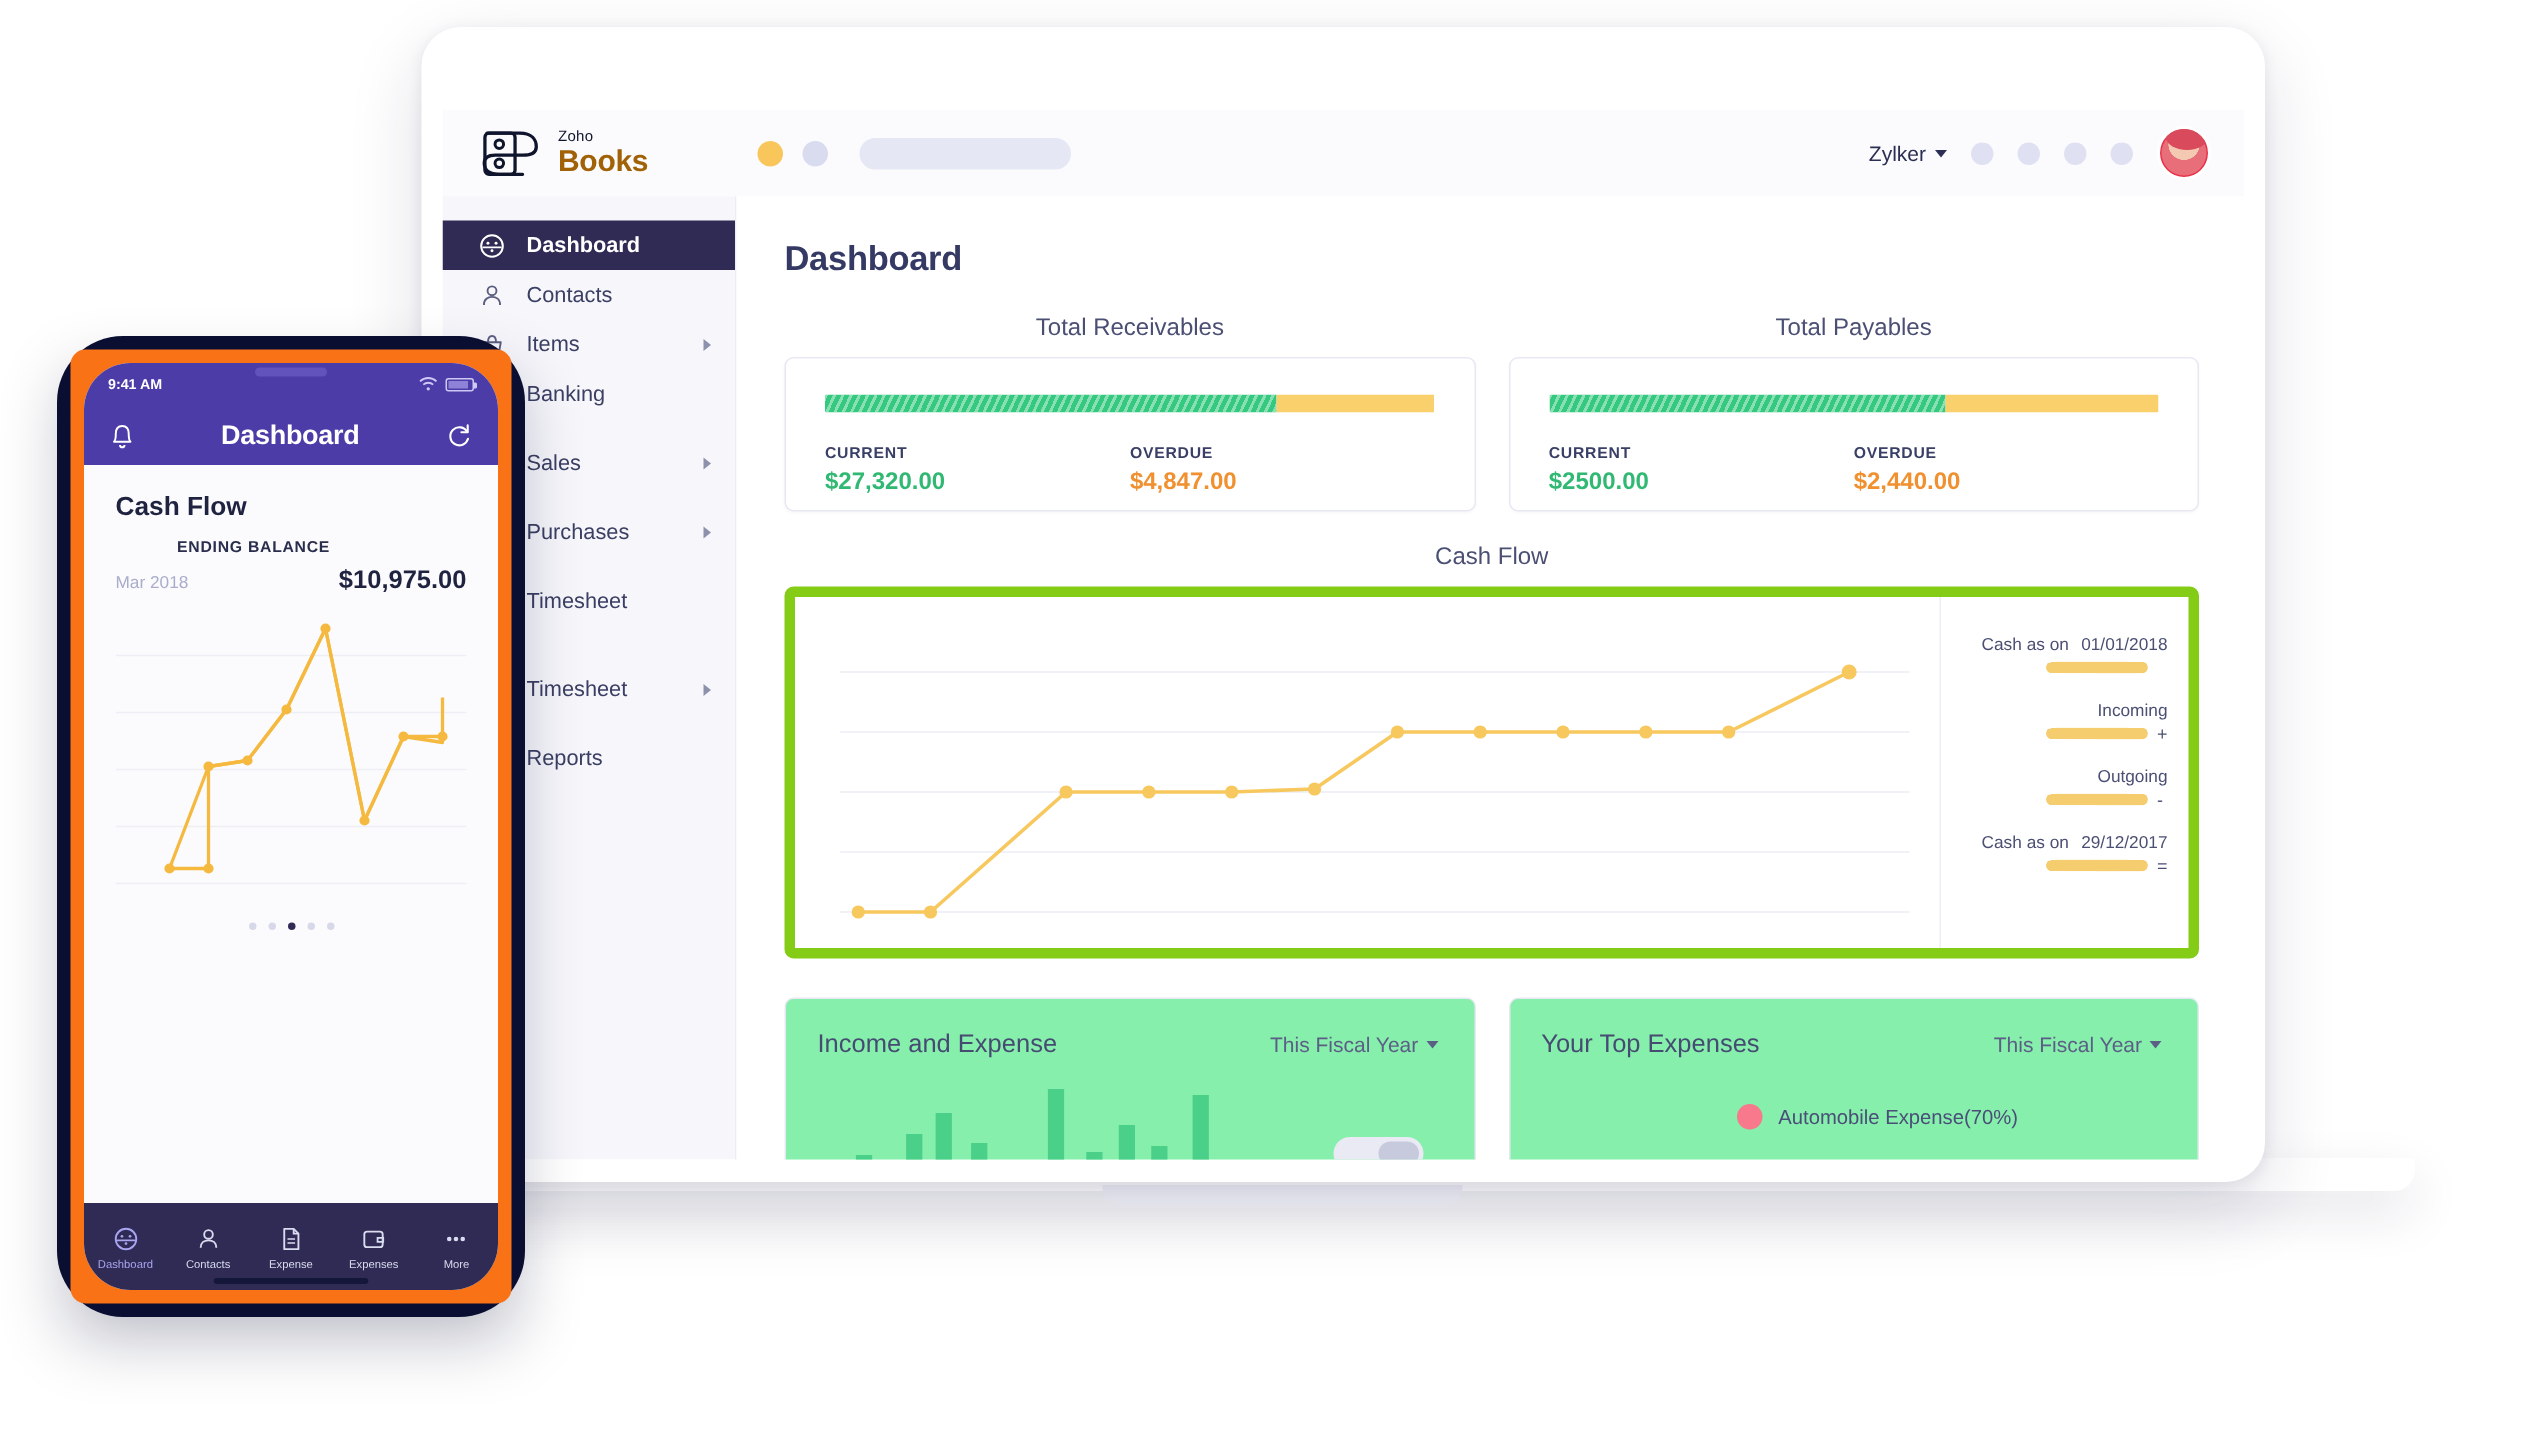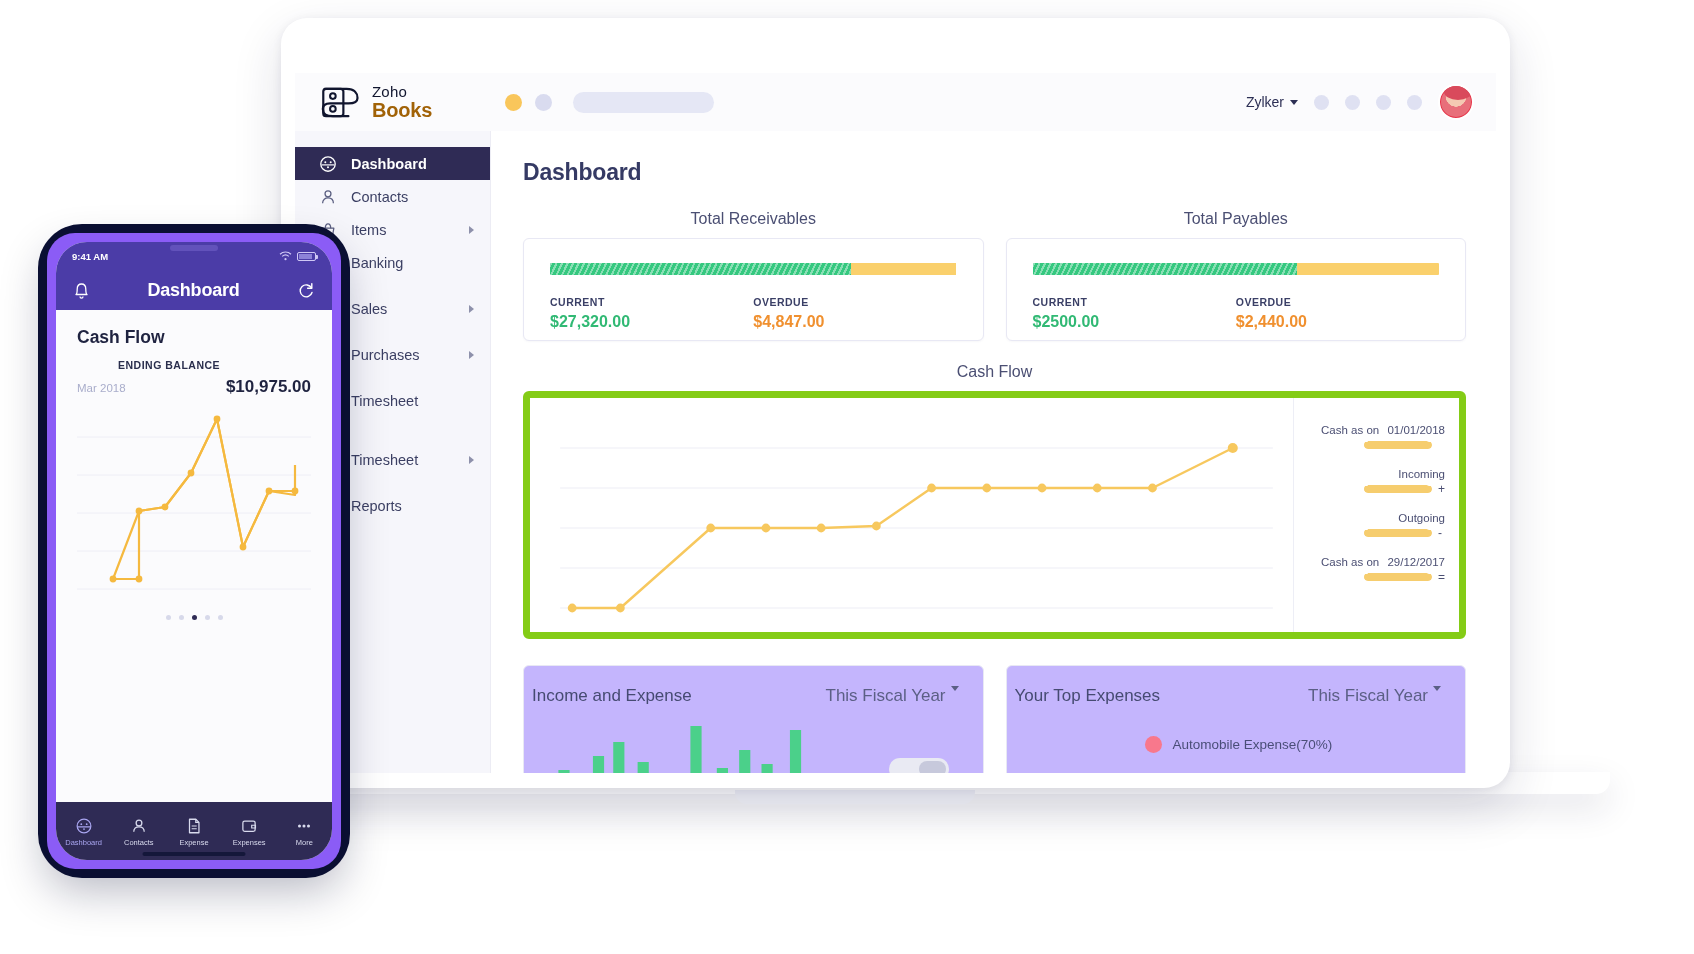--- a/index.html
+++ b/index.html
@@ -32,21 +32,21 @@
   }
 
   
   .chrome{
     position:absolute; left:0; top:0; width:1201px; height:58px;
     background:#fbfbfd; display:flex; align-items:center;
   }
   .logo-wrap{ width:195px; padding-left:26px; display:flex; align-items:center; gap:9px; }
   .logo-mark{ width:42px; height:33px; flex:0 0 auto; }
   .logo-txt{ line-height:1; }
-  .logo-zoho{ font-size:15px; color:#10152e; letter-spacing:.2px; }
+  .logo-zoho{ font-size:10px; color:#10152e; letter-spacing:.2px; }
   .logo-books{ font-size:20px; font-weight:700; color:#a16207; letter-spacing:-.2px; margin-top:1px;}
   .dots{ display:flex; align-items:center; gap:13px; margin-left:15px; }
   .dot{ width:17px; height:17px; border-radius:50%; }
   .dot.amber{ background:#f9c65b; }
   .dot.lav{ background:#d9dbef; }
   .urlbar{ width:141px; height:21px; border-radius:11px; background:#e5e7f5; margin-left:21px; }
   .chrome-right{ margin-left:auto; display:flex; align-items:center; gap:16px; padding-right:22px; }
   .org-name{ font-size:14px; color:#2c2f54; display:flex; align-items:center; gap:6px;justify-content:space-between;}
   .caret{ width:0;height:0;border-left:4px solid transparent;border-right:4px solid transparent;border-top:5px solid #2c2f54; display:inline-block;}
   .chip{ width:15px;height:15px;border-radius:50%;background:#dfe1f2; }
@@ -119,40 +119,40 @@
       radial-gradient(ellipse 60% 80% at 80% 60%, #000 70%, transparent 72%);
     -webkit-mask-composite: source-over;
     mask-image: radial-gradient(ellipse 55% 70% at 12% 55%, #000 60%, transparent 62%),
       radial-gradient(ellipse 70% 90% at 45% 45%, #000 70%, transparent 72%),
       radial-gradient(ellipse 60% 80% at 80% 60%, #000 70%, transparent 72%);
   }
   .sign{ font-size:12px; color:#4b4f73; width:7px; text-align:left;}
 
   
   .row-bottom{ display:flex; gap:22px; margin-top:26px; }
-  .bcard{ flex:1; border:1px solid #e8e8f4; border-radius:6px; background:#c4b5fd; height:132px; padding:20px 24px 0 8px; overflow:hidden;}
+  .bcard{ flex:1; border:1px solid #e8e8f4; border-radius:6px; background:#86efac; height:132px; padding:20px 24px 0 21px; overflow:hidden;}
   .bcard-head{ display:flex; align-items:center; justify-content:space-between; }
   .bcard-title{ font-size:17px; color:#464b72; }
-  .period{ font-size:17px; color:#5b5f85; display:flex; gap:5px;}
+  .period{ font-size:14px; color:#5b5f85; display:flex; align-items:center; gap:5px;}
   .period .caret{ border-top-color:#5b5f85; }
   .ie-chart{ position:relative; height:64px; margin-top:18px; }
   .ie-toggle{ position:absolute; right:10px; bottom:8px; width:60px; height:22px; border-radius:11px; background:#e9eaf3;}
   .ie-toggle:after{ content:""; position:absolute; right:3px; top:3px; width:27px; height:16px; border-radius:8px; background:#c7c9dc;}
   .legend-pie{ display:flex; align-items:center; gap:11px; margin-top:30px; margin-left:130px;}
   .pie-dot{ width:17px;height:17px;border-radius:50%; background:#f8788c; }
   .pie-lbl{ font-size:13.5px; color:#4a4e78; }
 
   
   .phone-shadow{
     position:absolute; left:38px; top:224px; width:312px; height:654px;
     border-radius:44px; background:#0b1033;
   }
   .phone{
     position:absolute; left:47px; top:233px; width:294px; height:636px;
-    background:#8b5cf6; border-radius:28px; padding:9px;
+    background:#f97316; border-radius:10px; padding:9px;
     box-shadow: 0 20px 46px rgba(10,14,50,.30);
   }
   .pscreen{
     width:276px; height:618px; border-radius:31px; overflow:hidden; background:#fafafd;
     position:relative;
   }
   .pstatus{
     height:28px; background:#4b3ca7; display:flex; align-items:center;
     justify-content:space-between; padding:0 16px; position:relative;
   }

